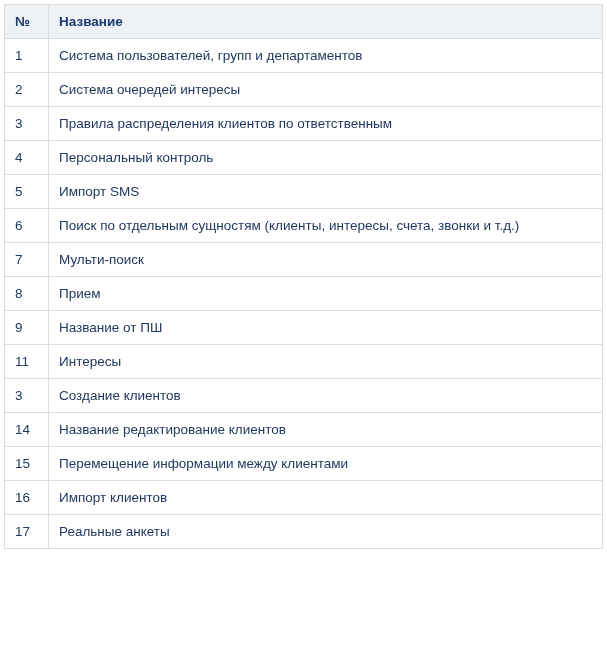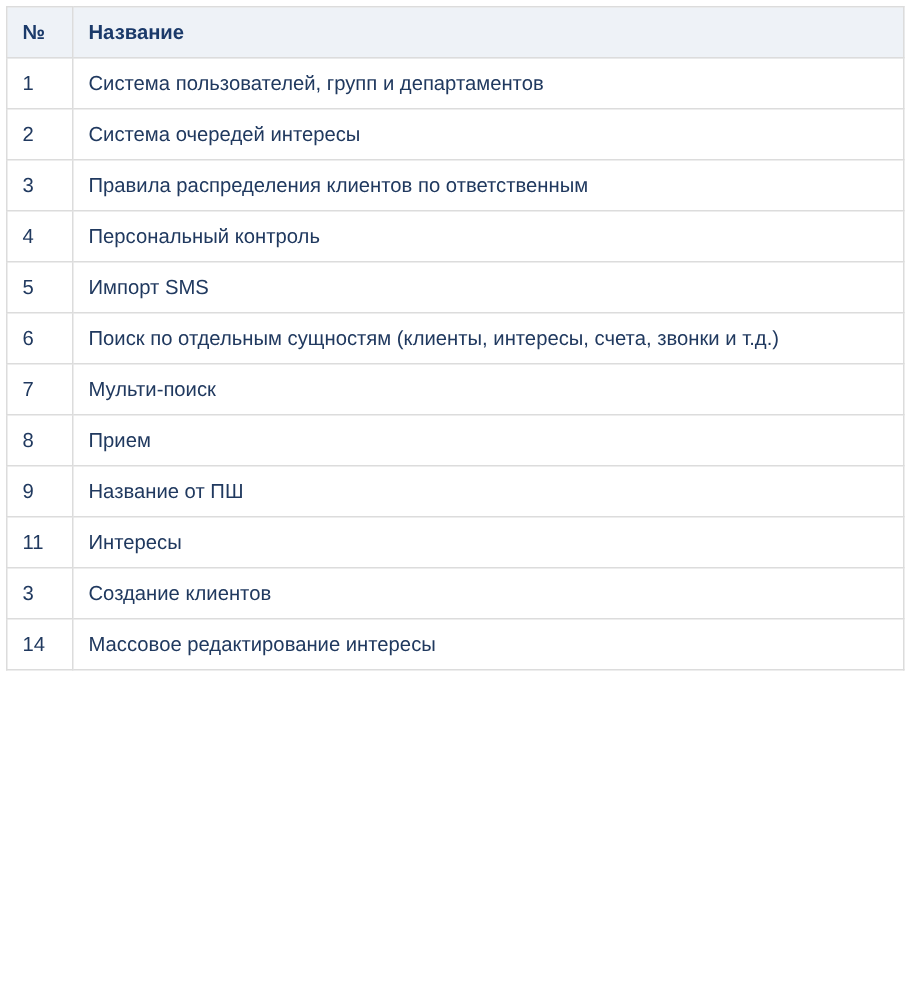--- a/index.html
+++ b/index.html
@@ -82,16 +82,28 @@
       <tr>
         <td>11</td>
         <td>Интересы</td>
       </tr>
       <tr>
         <td>3</td>
         <td>Создание клиентов</td>
       </tr>
       <tr>
         <td>14</td>
-        <td>Массовое редактирование интересы</td>
+        <td>Название редактирование клиентов</td>
+      </tr>
+      <tr>
+        <td>15</td>
+        <td>Перемещение информации между клиентами</td>
+      </tr>
+      <tr>
+        <td>16</td>
+        <td>Импорт клиентов</td>
+      </tr>
+      <tr>
+        <td>17</td>
+        <td>Реальные анкеты</td>
       </tr>
     </tbody>
 </table>
 
 </body></html>

